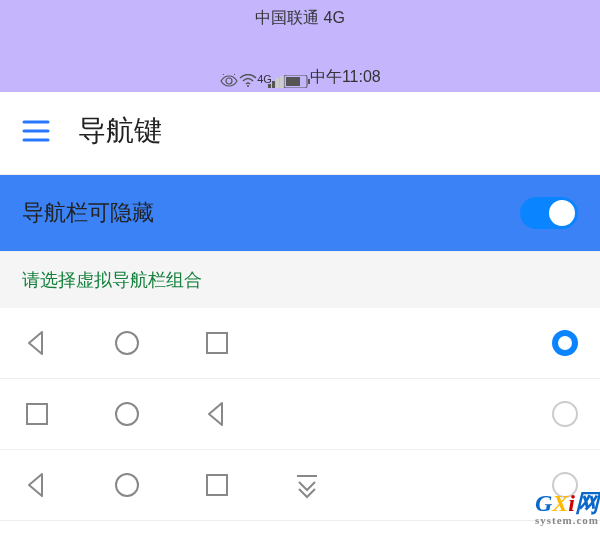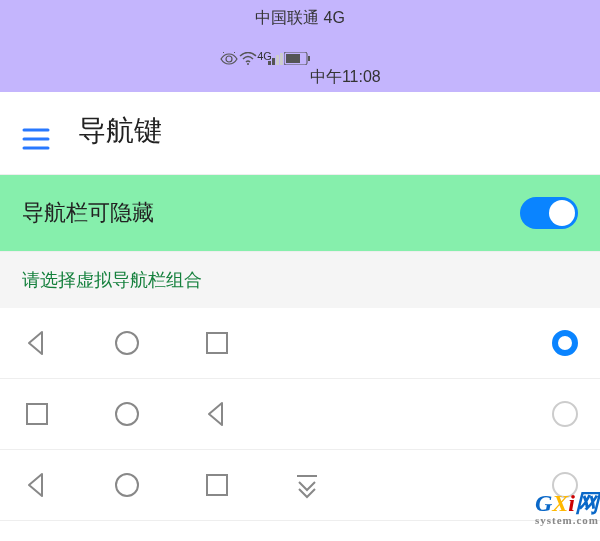--- a/index.html
+++ b/index.html
@@ -17,43 +17,43 @@
       align-items: center;
       padding: 8px 14px 4px;
       font-size: 16px;
       color: #333;
       background: #c4b5fd;
       flex-direction: column;
     }
     .status-left { font-size: 16px; }
     .status-right {
       display: flex;
-      align-items: center;
+      align-items: flex-end;
       font-size: 15px;
     }
     .status-right svg { display: block; }
     .header {
       display: flex;
-      align-items: flex-end;
+      align-items: center;
       padding: 20px 22px 24px;
       gap: 28px;
       background: #fff;
     }
     .menu-icon svg { display: block; }
     .page-title {
       font-size: 28px;
       font-weight: 500;
       color: #222;
     }
     .setting-row {
       display: flex;
       align-items: center;
       justify-content: space-between;
       padding: 22px 22px;
-      background: #86efac;
+      background: #3b82f6;
       border-top: 1px solid #eee;
       border-bottom: 1px solid #eee;
     }
     .setting-label {
       font-size: 22px;
       color: #222;
     }
     .toggle {
       position: relative;
       width: 58px;

